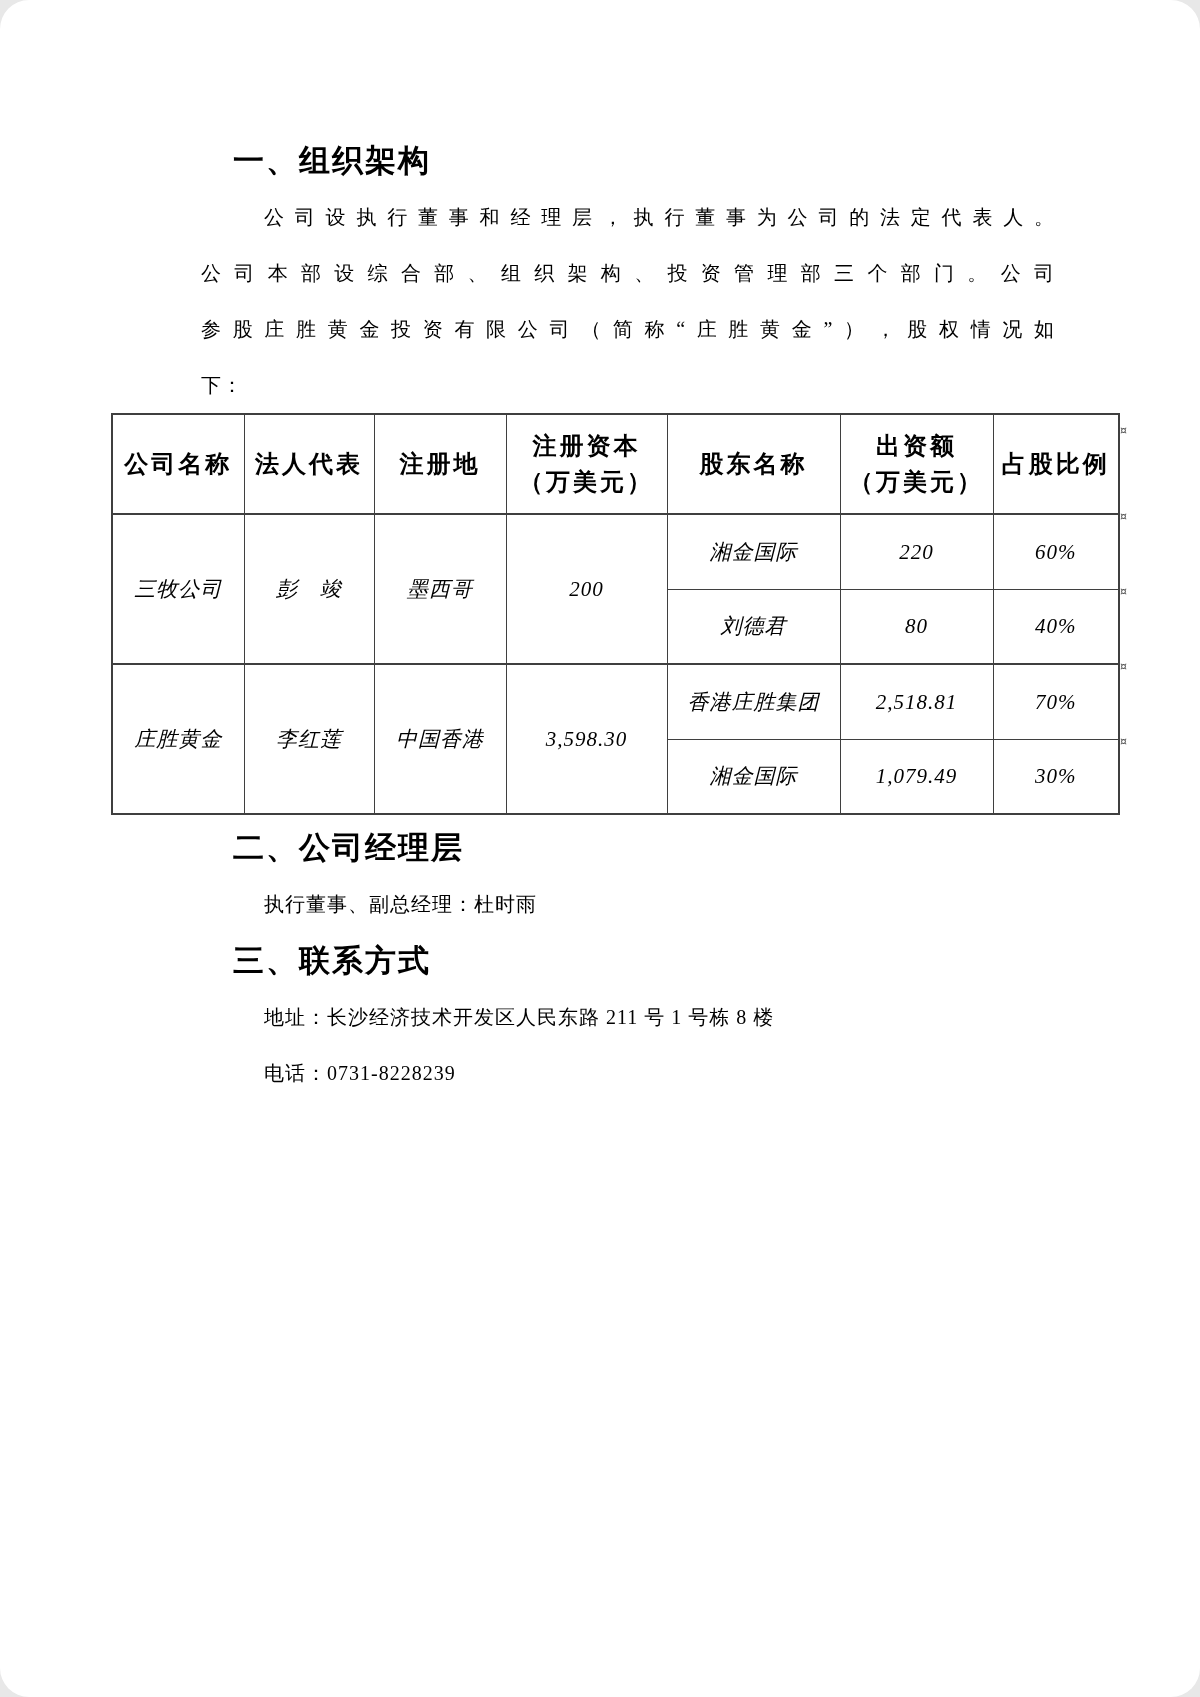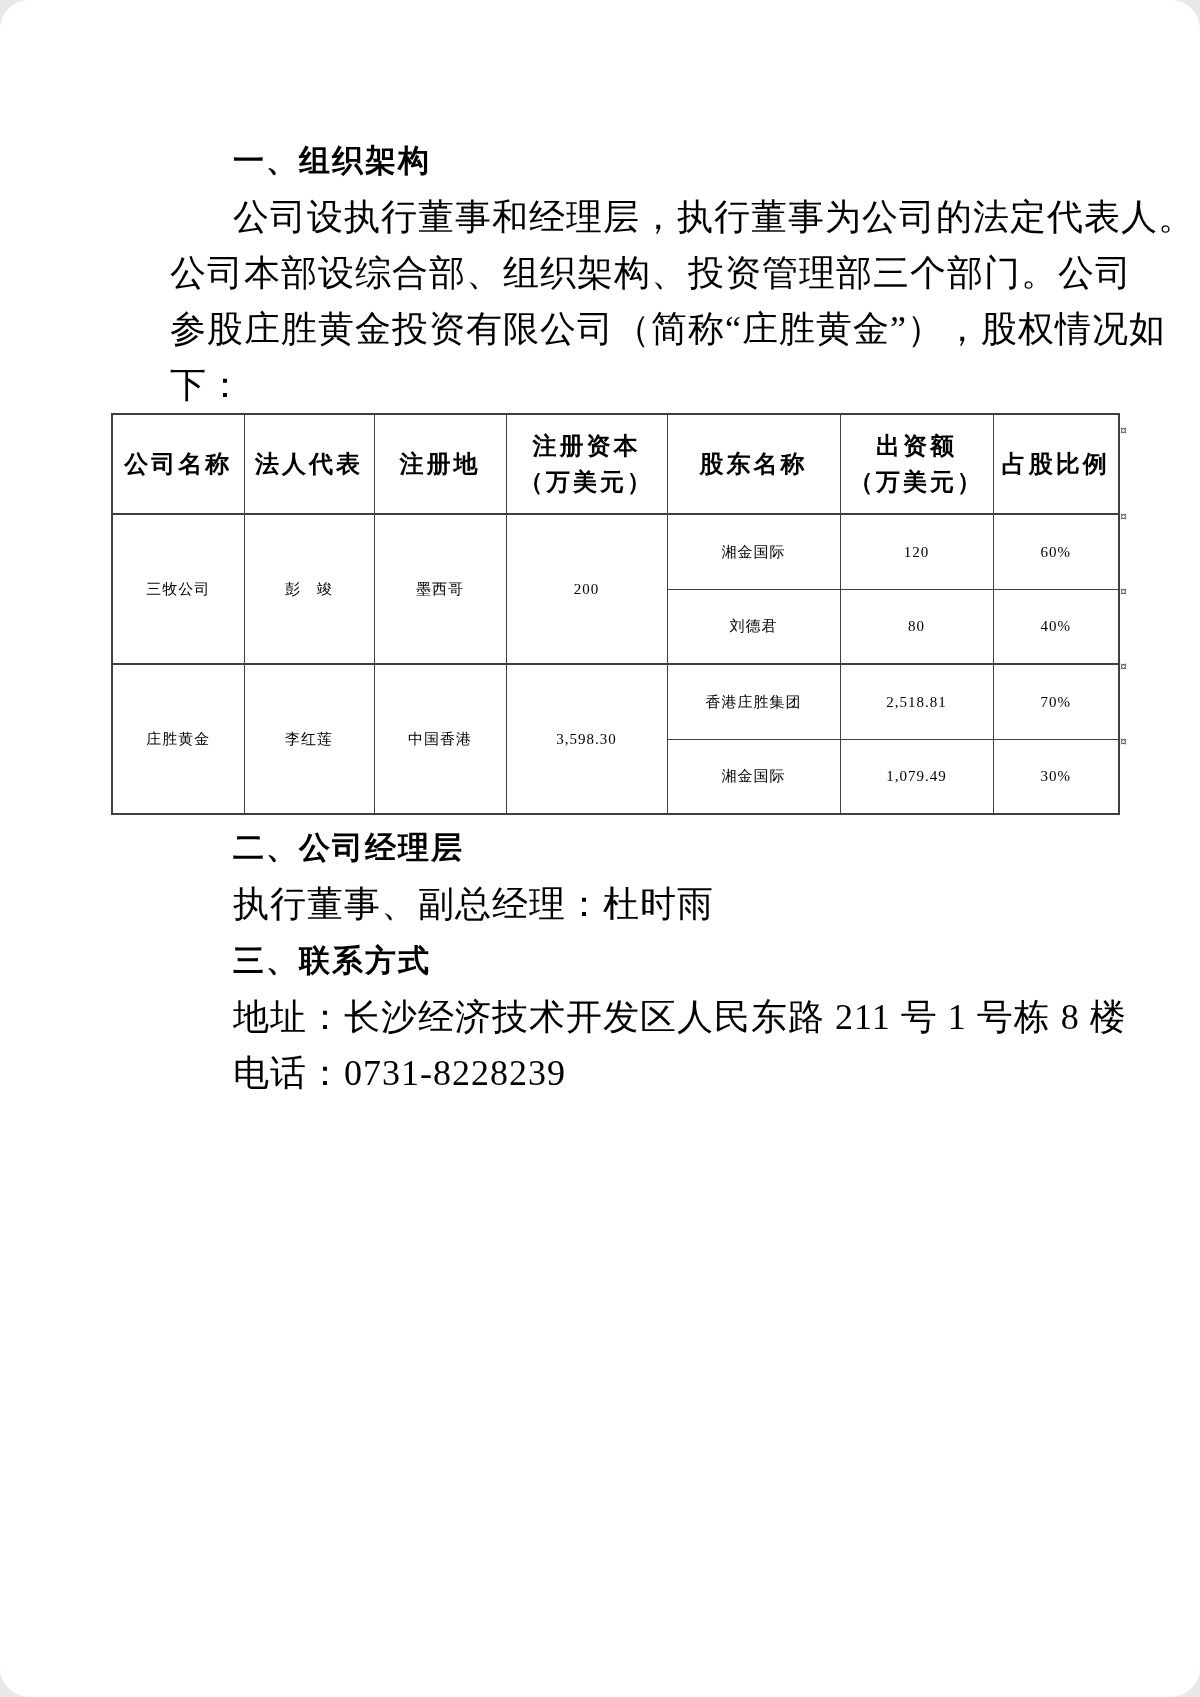--- a/index.html
+++ b/index.html
@@ -20,26 +20,27 @@
   .sec-heading {
     font-family: "Liberation Sans", "DejaVu Sans", sans-serif;
     font-weight: 700;
     font-size: 31px;
     line-height: 57px;
     letter-spacing: 2px;
     padding-left: 63px;  
     white-space: nowrap;
   }
   .body-line {
-    font-size: 36px;
+    font-size: 20px;
     line-height: 56px;
     letter-spacing: 1px;
     text-align: justify;
     text-align-last: justify;
     white-space: nowrap;
+    margin-left: 31px;
   }
   .body-line.indent { text-indent: 63px; }
   .body-line.plain {
     text-align: left;
     text-align-last: auto;
   }
   .table-wrap {
     position: relative;
     margin-left: -59px; 
     width: 1007px;
@@ -59,23 +60,24 @@
   }
   table.org-table th {
     font-size: 24px;
     font-weight: 700;
     letter-spacing: 3px;
     white-space: pre-line;
     line-height: 36px;
     border-bottom: 2px solid #3f3f3f;
   }
   table.org-table td {
-    font-size: 15px;
+    font-size: 21px;
     letter-spacing: 1px;
     line-height: 32px;
+    font-style: italic;
   }
   tr.hdr { height: 100px; }
   tr.sub { height: 75px; }
   tr.group-start td { border-top: 2px solid #3f3f3f; }
   .row-end-marker {
     position: absolute;
     left: 1009px;
     font-size: 11px;
     line-height: 11px;
     color: #4a4a4a;
@@ -125,21 +127,21 @@
             <th>出资额
 （万美元）</th>
             <th>占股比例</th>
           </tr>
           <tr class="sub">
             <td rowspan="2">三牧公司</td>
             <td rowspan="2">彭　竣</td>
             <td rowspan="2">墨西哥</td>
             <td rowspan="2">200</td>
             <td>湘金国际</td>
-            <td>120</td>
+            <td>220</td>
             <td>60%</td>
           </tr>
           <tr class="sub">
             <td>刘德君</td>
             <td>80</td>
             <td>40%</td>
           </tr>
           <tr class="sub group-start">
             <td rowspan="2">庄胜黄金</td>
             <td rowspan="2">李红莲</td>

